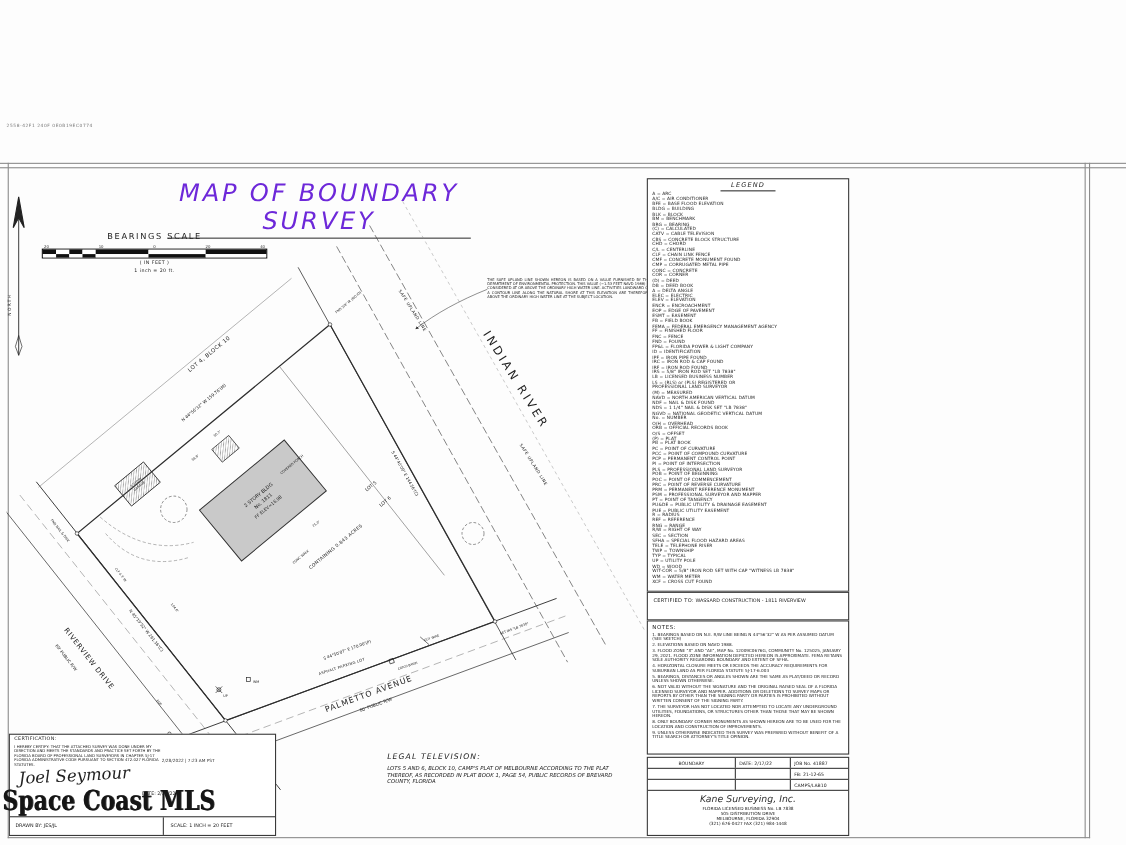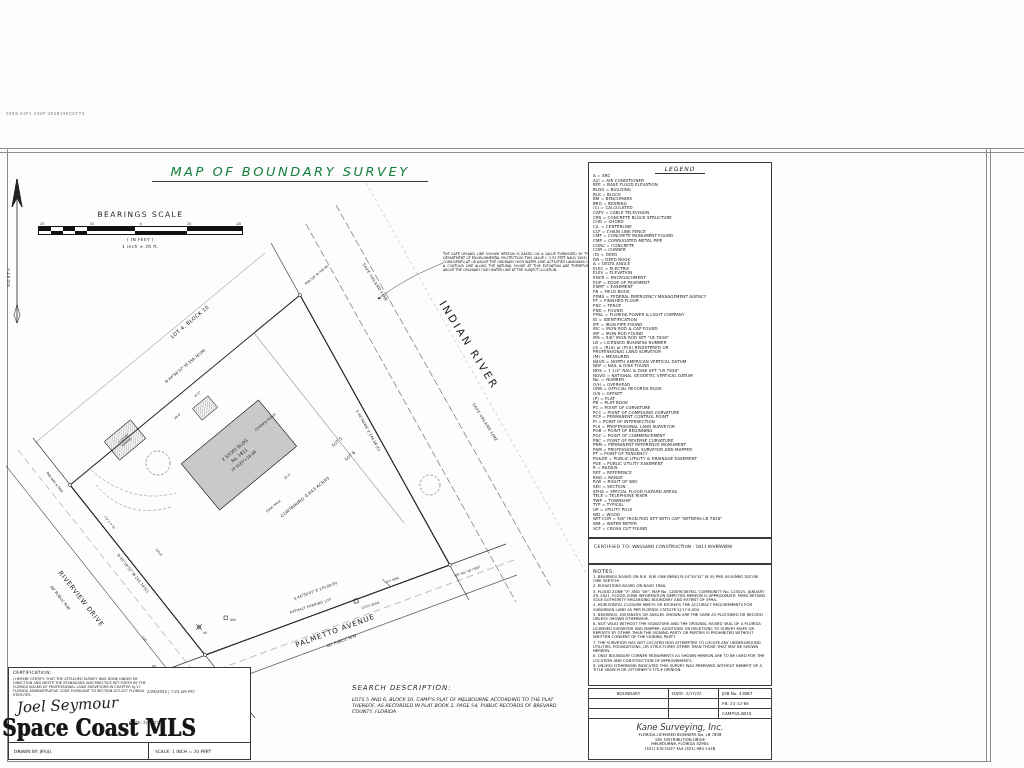--- a/index.html
+++ b/index.html
@@ -5,21 +5,21 @@
   * { margin:0; padding:0; box-sizing:border-box; }
   html,body { width:1024px; height:768px; }
   body { position:relative; background:#fdfdfd; font-family:"DejaVu Sans", sans-serif; color:#1d1d1d; overflow:hidden; }
   .abs { position:absolute; }
   .hline { position:absolute; background:#8c8c8c; height:1px; }
   .vline { position:absolute; background:#8c8c8c; width:1px; }
 
   #code-line { left:6px; top:111px; font-size:4px; color:#777; letter-spacing:.5px; }
 
   #sheet-title { left:152px; top:164px; width:276px; text-align:center;
-    font-size:13px; font-style:italic; letter-spacing:2.5px; color:#15803d;
+    font-size:22px; font-style:italic; letter-spacing:2.5px; color:#6d28d9;
     border-bottom:1.5px solid #3a3a3a; padding-bottom:2px; }
 
   
   #scalebar { left:38px; top:210px; width:205px; }
   .gs-title { text-align:center; font-size:7.5px; letter-spacing:1.5px; margin-bottom:3px; color:#222; }
   .gs-ticks { display:flex; justify-content:space-between; font-size:3.5px; padding:0 2px; color:#333; }
   .gs-bar { border:1px solid #111; height:9px; }
   .gs-row { display:flex; height:3.5px; }
   .seg { height:100%; }
   .b { background:#111; } .w { background:#fff; }
@@ -360,21 +360,21 @@
   <div class="tb-firm">Kane Surveying, Inc.</div>
   <div id="firm-lines">
       <div class="firm-line">FLORIDA LICENSED BUSINESS No. LB 7838</div>
       <div class="firm-line">505 DISTRIBUTION DRIVE</div>
       <div class="firm-line">MELBOURNE, FLORIDA 32904</div>
       <div class="firm-line">(321) 676-0427  FAX (321) 984-1448</div>
     </div>
 </div>
 
 <div class="abs" id="legal">
-  <div class="legal-title">SEARCH DESCRIPTION:</div>
+  <div class="legal-title">LEGAL TELEVISION:</div>
   <div class="legal-body">LOTS 5 AND 6, BLOCK 10, CAMP'S PLAT OF MELBOURNE ACCORDING TO THE PLAT THEREOF, AS RECORDED IN PLAT BOOK 1, PAGE 54, PUBLIC RECORDS OF BREVARD COUNTY, FLORIDA</div>
 </div>
 
 <div class="abs" id="cert-box">
   <div class="cert-title">CERTIFICATION:</div>
   <div class="cert-body">I HEREBY CERTIFY: THAT THE ATTACHED SURVEY WAS DONE UNDER MY DIRECTION AND MEETS THE STANDARDS AND PRACTICE SET FORTH BY THE FLORIDA BOARD OF PROFESSIONAL LAND SURVEYORS IN CHAPTER 5J-17 FLORIDA ADMINISTRATIVE CODE PURSUANT TO SECTION 472.027 FLORIDA STATUTES.</div>
   <div class="cert-esign">2/28/2022 | 7:23 AM PST</div>
   <div class="cert-sig">Joel Seymour</div>
   <div class="cert-date">DATE: 2/23/22</div>
   <div class="cert-bottomrow">

